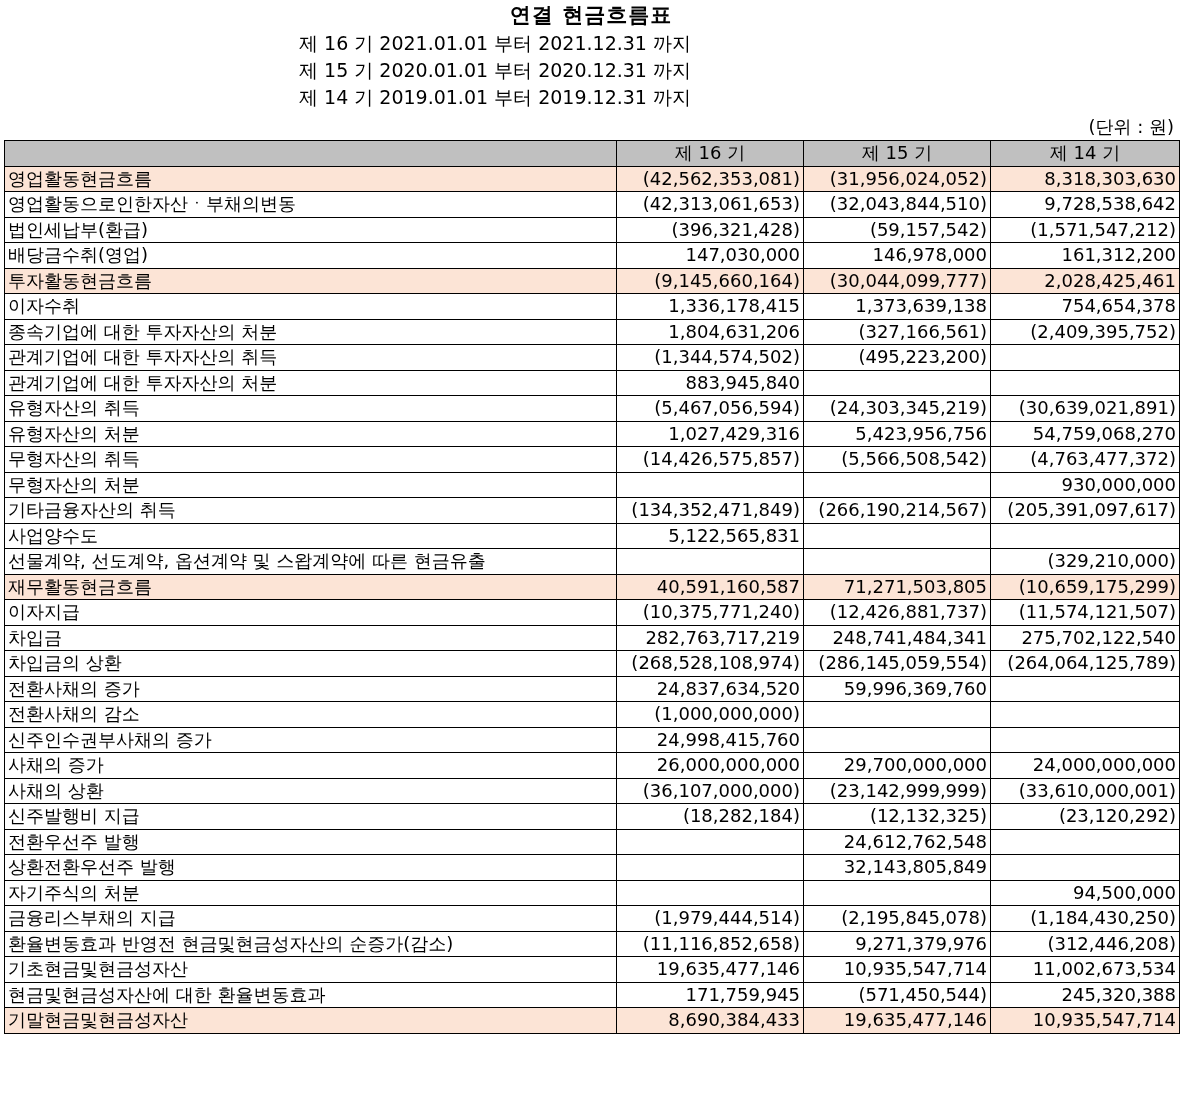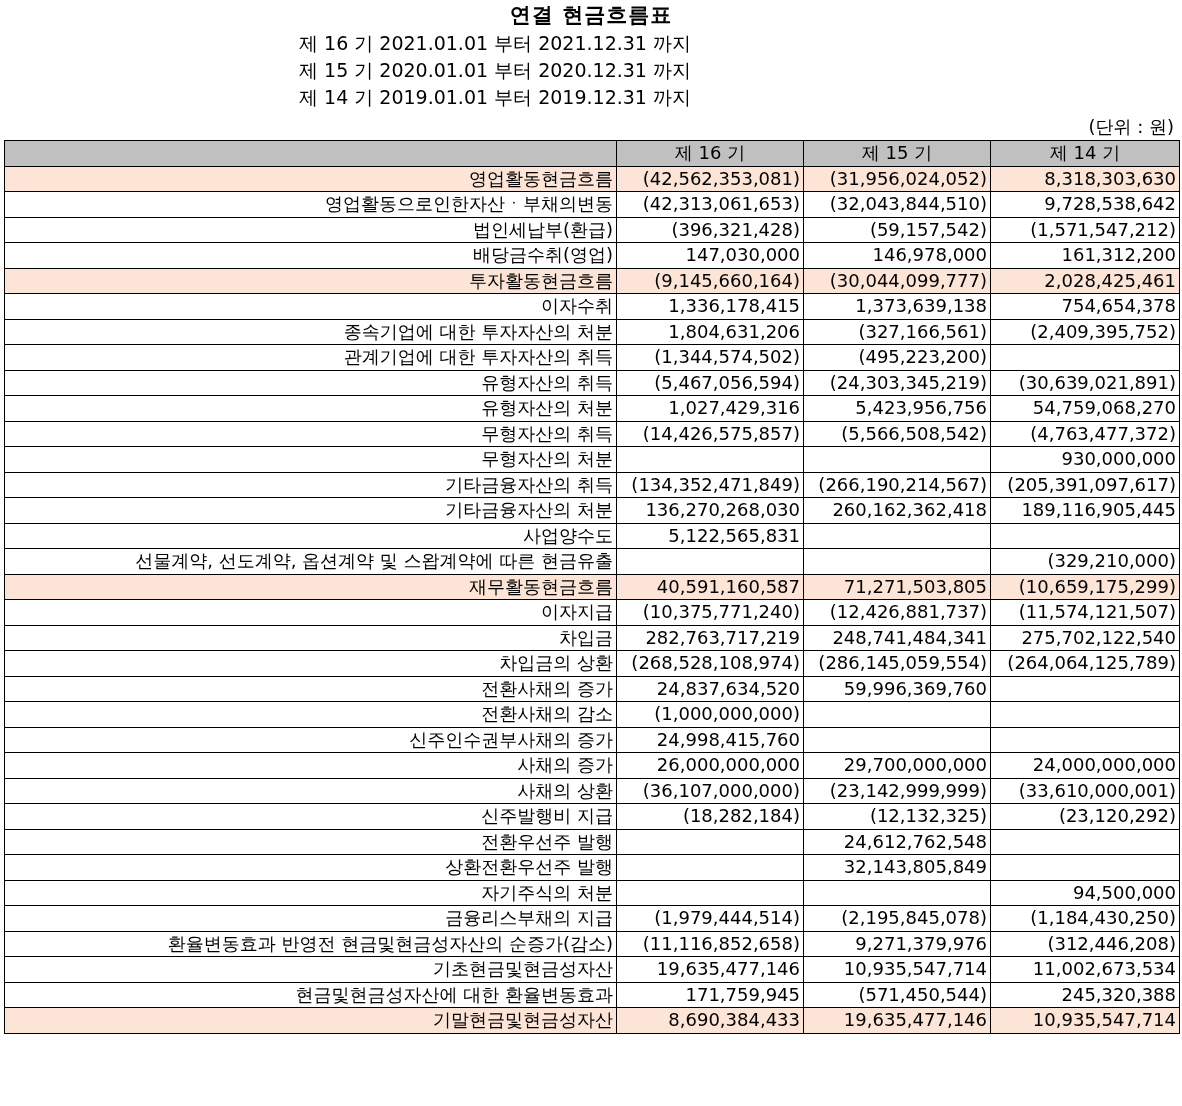--- a/index.html
+++ b/index.html
@@ -29,21 +29,21 @@
     }
     table.cf td, table.cf th {
       border: 1.5px solid #000;
       height: 24.5px; padding: 0 3px;
       font-size: 18px; line-height: 24px; white-space: nowrap; overflow: hidden;
       font-weight: normal;
     }
     table.cf th { background: #c0c0c0; text-align: center; }
     col.c0 { width: 612px; } col.c1 { width: 187px; } col.c2 { width: 187px; } col.c3 { width: 189px; }
     td.num { text-align: right; }
-    td.lbl { text-align: right; }
+    td.lbl { text-align: left; }
     td.indent { padding-left: 32px; }
     tr.section td { background: #fce4d6; }
     tr.total td { background: #fce4d6; }
   </style>
 </head>
 <body>
 
 <div class="title">연결 현금흐름표</div>
 <div class="period p1">제 16 기 2021.01.01 부터 2021.12.31 까지</div>
 <div class="period p2">제 15 기 2020.01.01 부터 2020.12.31 까지</div>
@@ -108,20 +108,26 @@
         <td class="num">(327,166,561)</td>
         <td class="num">(2,409,395,752)</td>
       </tr>
       <tr class="item">
         <td class="lbl indent">관계기업에 대한 투자자산의 취득</td>
         <td class="num">(1,344,574,502)</td>
         <td class="num">(495,223,200)</td>
         <td class="num"></td>
       </tr>
       <tr class="item">
+        <td class="lbl indent">관계기업에 대한 투자자산의 처분</td>
+        <td class="num">883,945,840</td>
+        <td class="num"></td>
+        <td class="num"></td>
+      </tr>
+      <tr class="item">
         <td class="lbl indent">유형자산의 취득</td>
         <td class="num">(5,467,056,594)</td>
         <td class="num">(24,303,345,219)</td>
         <td class="num">(30,639,021,891)</td>
       </tr>
       <tr class="item">
         <td class="lbl indent">유형자산의 처분</td>
         <td class="num">1,027,429,316</td>
         <td class="num">5,423,956,756</td>
         <td class="num">54,759,068,270</td>
@@ -136,26 +142,20 @@
         <td class="lbl indent">무형자산의 처분</td>
         <td class="num"></td>
         <td class="num"></td>
         <td class="num">930,000,000</td>
       </tr>
       <tr class="item">
         <td class="lbl indent">기타금융자산의 취득</td>
         <td class="num">(134,352,471,849)</td>
         <td class="num">(266,190,214,567)</td>
         <td class="num">(205,391,097,617)</td>
-      </tr>
-      <tr class="item">
-        <td class="lbl indent">기타금융자산의 처분</td>
-        <td class="num">136,270,268,030</td>
-        <td class="num">260,162,362,418</td>
-        <td class="num">189,116,905,445</td>
       </tr>
       <tr class="item">
         <td class="lbl indent">사업양수도</td>
         <td class="num">5,122,565,831</td>
         <td class="num"></td>
         <td class="num"></td>
       </tr>
       <tr class="item">
         <td class="lbl indent">선물계약, 선도계약, 옵션계약 및 스왑계약에 따른 현금유출</td>
         <td class="num"></td>

